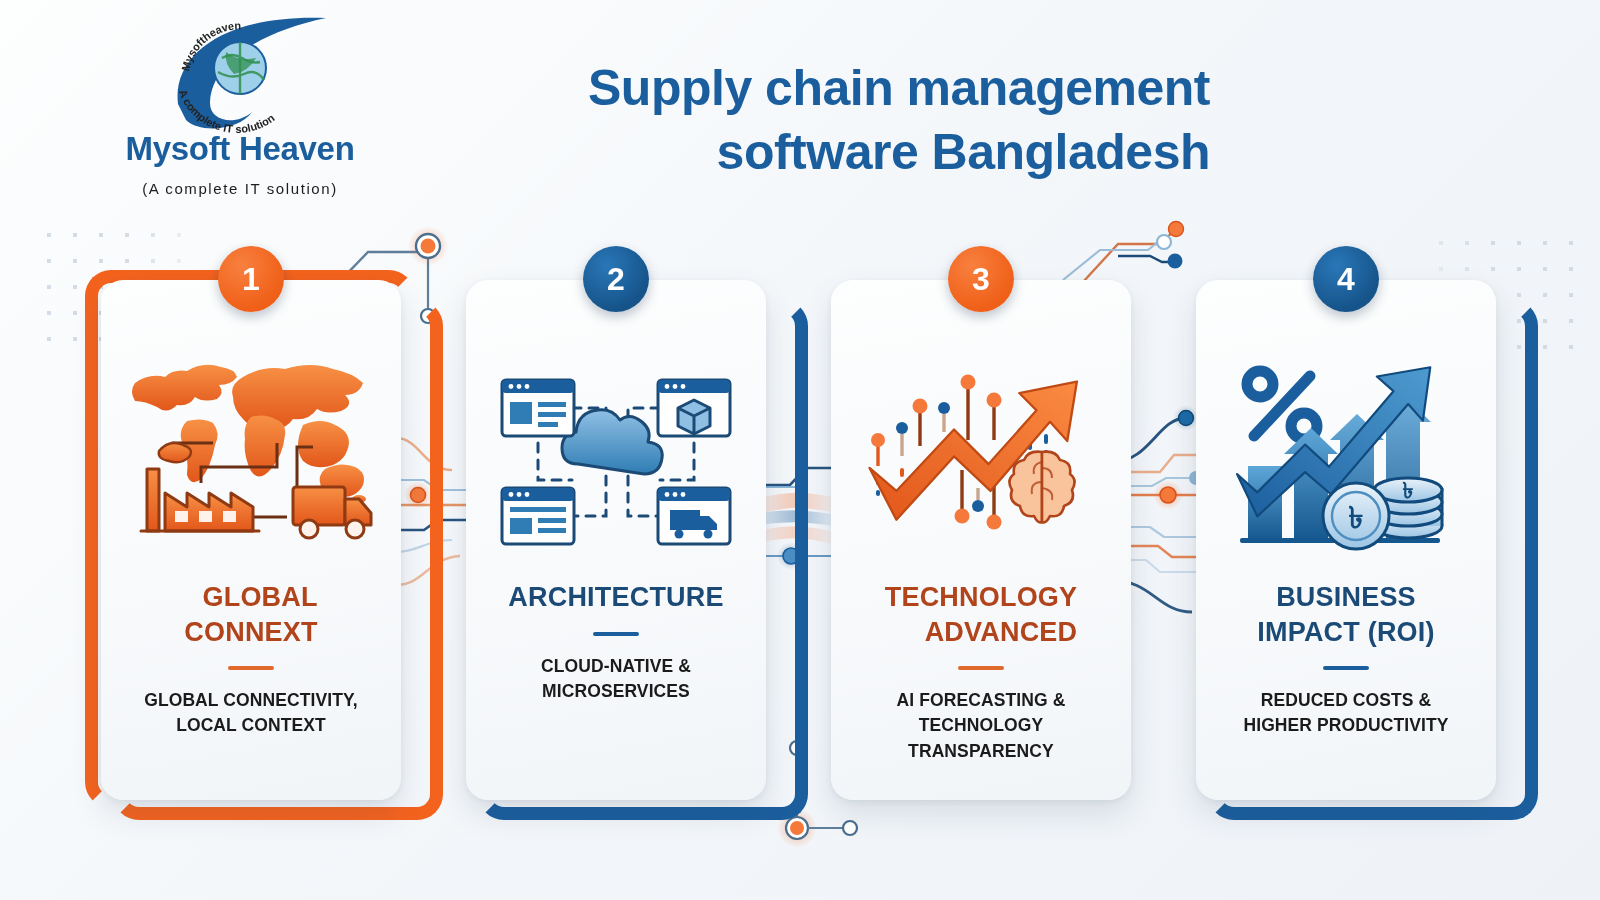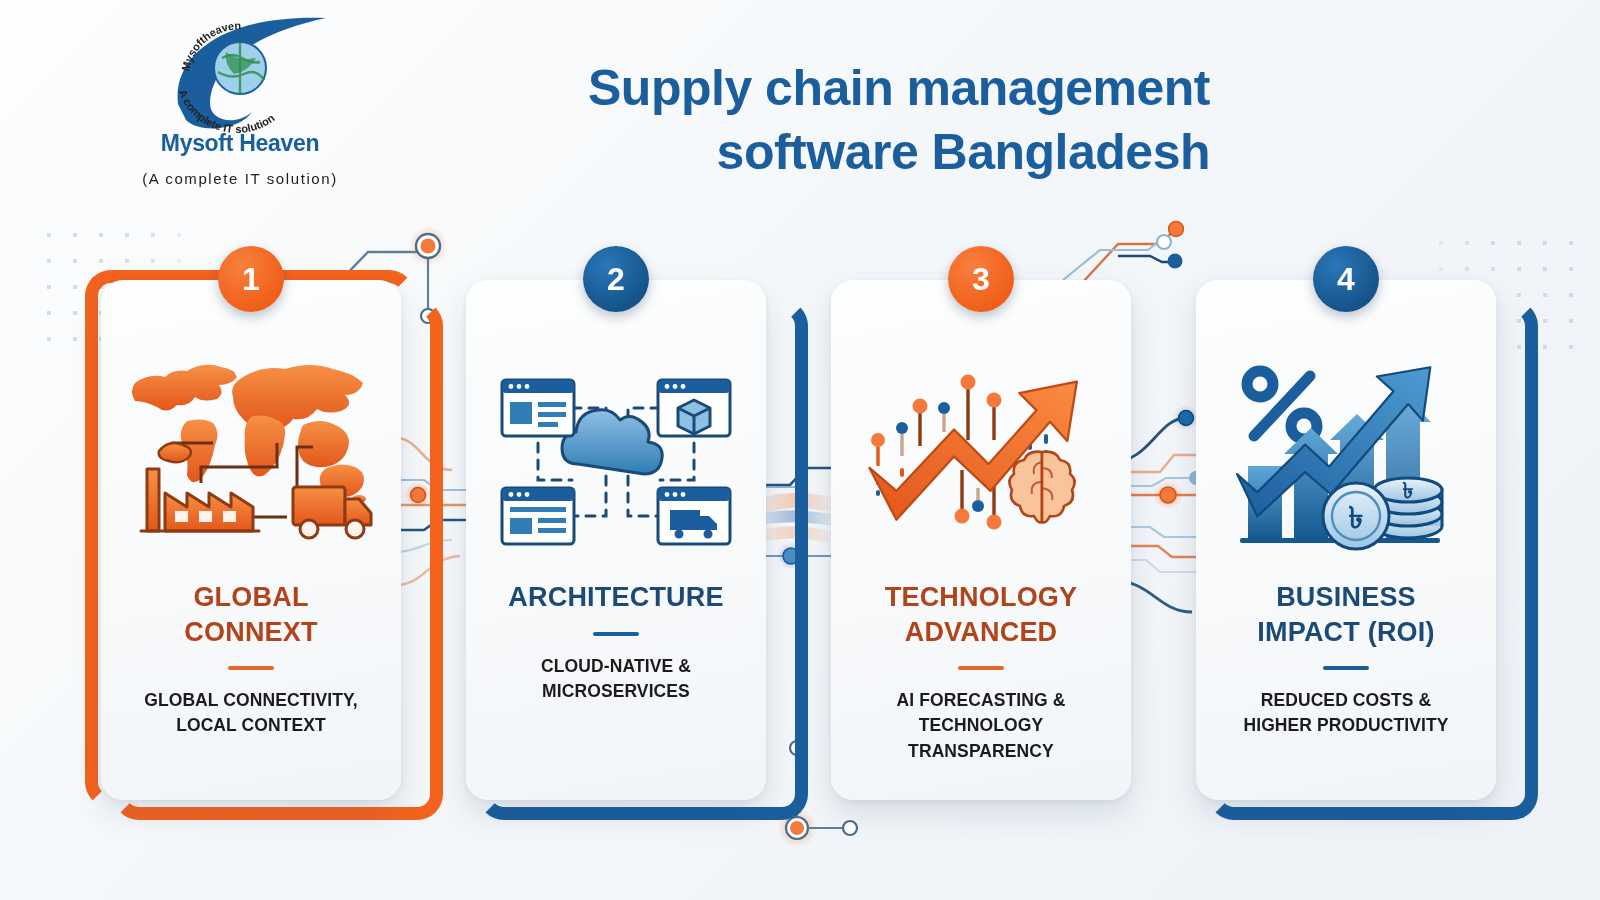--- a/index.html
+++ b/index.html
@@ -22,21 +22,21 @@
                 -webkit-mask-image: linear-gradient(100deg, #000 55%, transparent 100%);
                 mask-image: linear-gradient(100deg, #000 55%, transparent 100%); }
   .dots-right { left: 1428px; top: 230px; width: 160px; height: 140px;
                 -webkit-mask-image: linear-gradient(250deg, #000 50%, transparent 100%);
                 mask-image: linear-gradient(250deg, #000 50%, transparent 100%); }
 
   
   .logo-block { position: absolute; left: 60px; top: 8px; width: 360px; text-align: center; }
   .logo-mark { position: relative; width: 200px; height: 122px; margin: 0 auto; }
   .logo-name {
-    font-size: 23px; font-weight: bold; color: #1b5e9e;
+    font-size: 33px; font-weight: bold; color: #1b5e9e;
     letter-spacing: -0.3px; line-height: 1; margin-top: 2px;
   }
   .logo-tag {
     font-size: 15px; color: #1d1d1d; letter-spacing: 1.6px; margin-top: 15px;
   }
 
   .title {
     position: absolute; left: 400px; top: 56px; width: 810px;
     text-align: right;
     font-size: 50px; font-weight: bold; line-height: 1.28;
@@ -83,21 +83,21 @@
   }
   .badge.orange { background: radial-gradient(circle at 36% 30%, #f8803f, #ef5f17 72%); }
   .badge.blue   { background: radial-gradient(circle at 36% 30%, #2a77b8, #155389 72%); }
 
   .icon-box { height: 232px; width: 250px; display:flex; align-items:center; justify-content:center; }
 
   .card-title {
     font-size: 27px; font-weight: bold; line-height: 1.28;
     text-align: center; letter-spacing: .2px; margin-top: 10px;
   }
-  .card-title.orange { color: #b1441a; }
+  .card-title.orange { color: #b1441a; text-align: right; }
   .card-title.blue   { color: #1b4a77; }
 
   .divider { width: 46px; height: 4px; border-radius: 3px; margin: 17px 0 18px; }
   .divider.orange { background: #e0692c; }
   .divider.blue   { background: #1b5e9e; }
 
   .card-sub {
     font-size: 17.5px; font-weight: bold; line-height: 1.45;
     text-align: center; color: #1b1b1b; letter-spacing: .1px;
   }

